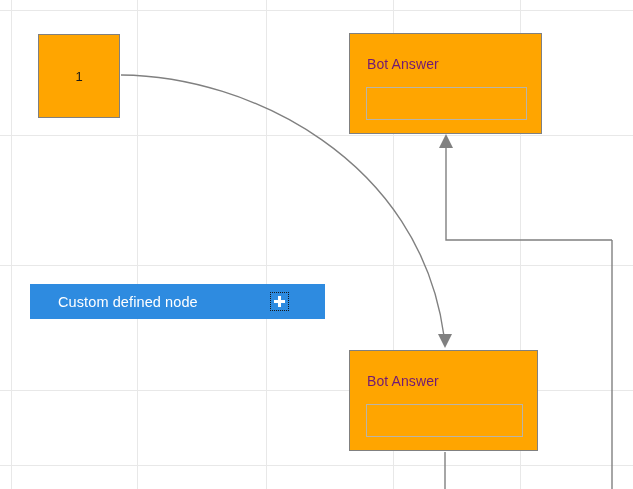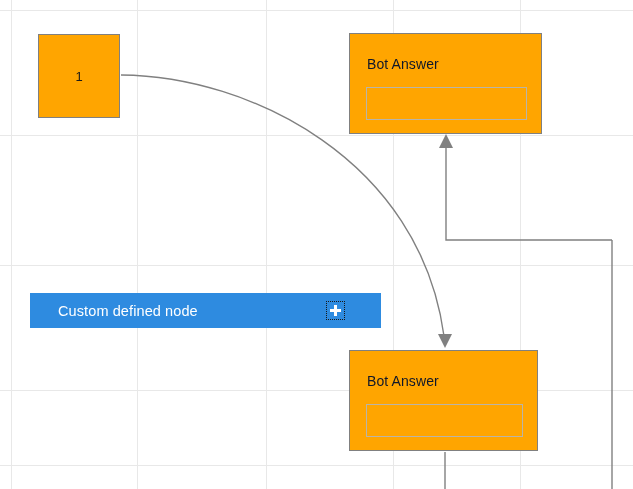--- a/index.html
+++ b/index.html
@@ -36,21 +36,21 @@
     align-items: center;
     justify-content: center;
     font-size: 13px;
     color: #1a1a1a;
   }
   .node-title {
     position: absolute;
     left: 17px;
     top: 22px;
     font-size: 14px;
-    color: #0f172a;
+    color: #701a75;
     letter-spacing: 0.1px;
   }
   .node-slot {
     position: absolute;
     box-sizing: border-box;
     border: 1px solid #b9b4a8;
     background: transparent;
   }
   .palette-bar {
     position: absolute;
@@ -134,18 +134,18 @@
   <div class="node" style="left:349px; top:33px; width:193px; height:101px;">
     <div class="node-title">Bot Answer</div>
     <div class="node-slot" style="left:16px; top:53px; width:161px; height:33px;"></div>
   </div>
 
   <div class="node" style="left:349px; top:350px; width:189px; height:101px;">
     <div class="node-title">Bot Answer</div>
     <div class="node-slot" style="left:16px; top:53px; width:157px; height:33px;"></div>
   </div>
 
-  <div class="palette-bar" style="left:30px; top:293px; width:351px; height:35px;">
+  <div class="palette-bar" style="left:30px; top:284px; width:295px; height:35px;">
     <span class="palette-label">Custom defined node</span>
     <span class="plus-box"></span>
   </div>
 
 </div>
 
 </body></html>

